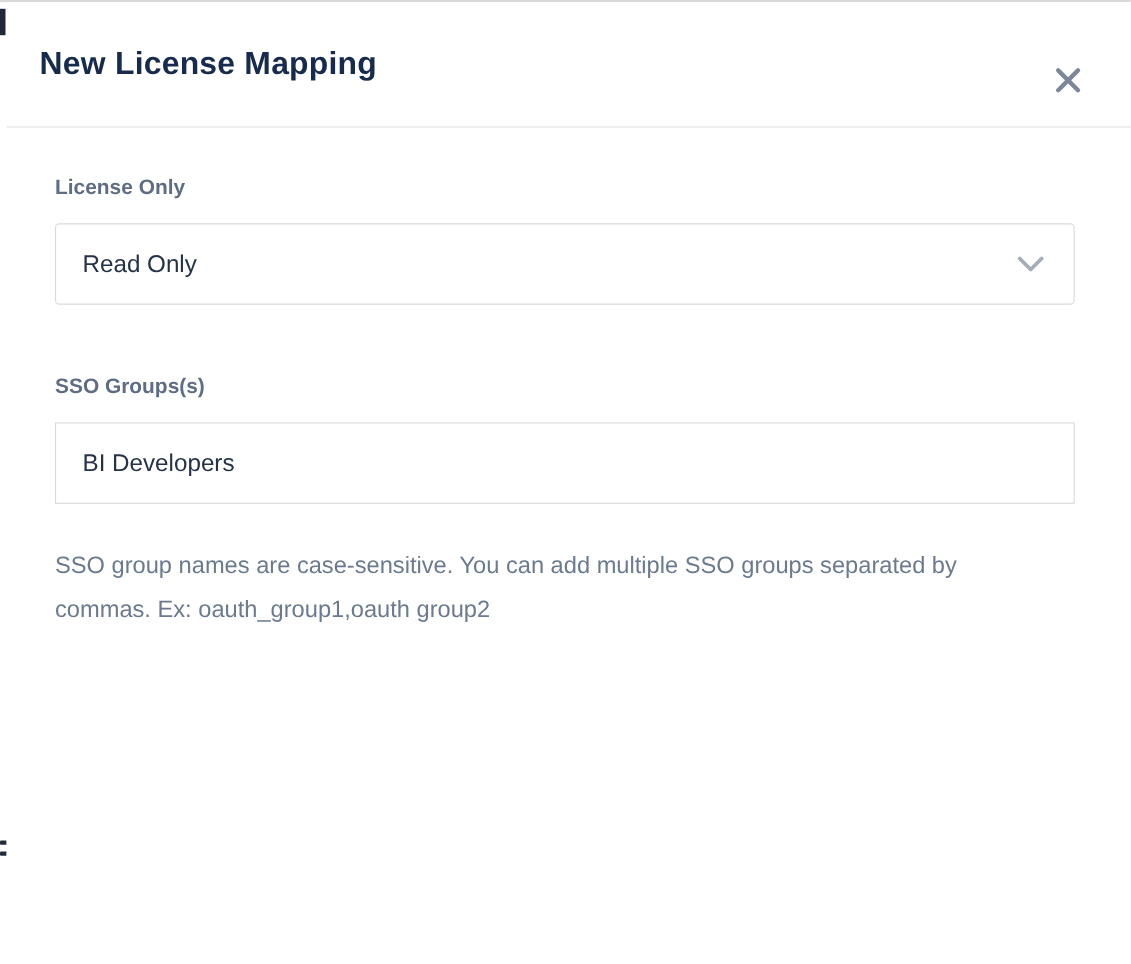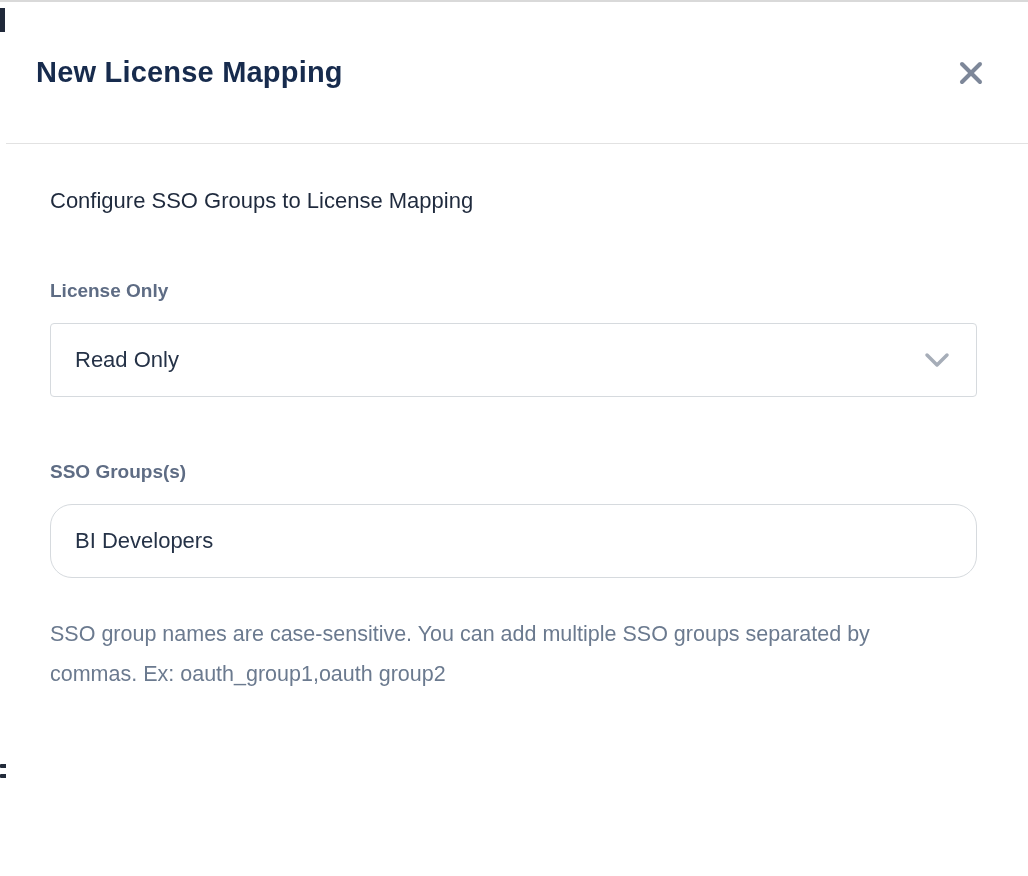--- a/index.html
+++ b/index.html
@@ -52,21 +52,21 @@
     top: 0;
     width: 1022px;
     height: 876px;
     background: #ffffff;
     display: flex;
     flex-direction: column;
   }
 
   .modal-header {
     position: relative;
-    height: 142px;
+    height: 114px;
     display: flex;
     align-items: center;
     padding: 0 16px 0 30px;
     border-bottom: 1px solid #e2e2e2;
   }
 
   .modal-title {
     font-size: 29px;
     font-weight: 700;
     color: #172b4d;
@@ -130,21 +130,21 @@
     transform: translateY(-50%);
     display: flex;
   }
 
   .field-group-license { margin-bottom: 64px; }
 
   .text-input {
     width: 927px;
     height: 74px;
     border: 1px solid #d6dade;
-    border-radius: 22px;
+    border-radius: 0;
     background: #ffffff;
     padding: 0 24px;
     font-size: 22px;
     color: #253247;
     font-family: "Liberation Sans", "DejaVu Sans", sans-serif;
     outline: none;
     display: block;
   }
 
   .helper-text {
@@ -177,21 +177,20 @@
           <svg width="26" height="26" viewBox="0 0 26 26">
             <line x1="4" y1="4" x2="22" y2="22" stroke="#7d8799" stroke-width="4" stroke-linecap="round"></line>
             <line x1="22" y1="4" x2="4" y2="22" stroke="#7d8799" stroke-width="4" stroke-linecap="round"></line>
           </svg>
         </span>
       </button>
     </div>
 
     <div class="modal-body">
 
-      <div class="subtitle">Configure SSO Groups to License Mapping</div>
 
       <div class="field-group-license">
         <div class="field-label">License Only</div>
 
         <div class="select-box" role="combobox" aria-expanded="false">
           <span class="select-value">Read Only</span>
           <span class="select-chevron">
             <svg width="26" height="18" viewBox="0 0 26 18">
               <polyline points="3,4 13,14 23,4" fill="none" stroke="#a6adb8" stroke-width="3.5" stroke-linecap="round" stroke-linejoin="round"></polyline>
             </svg>

